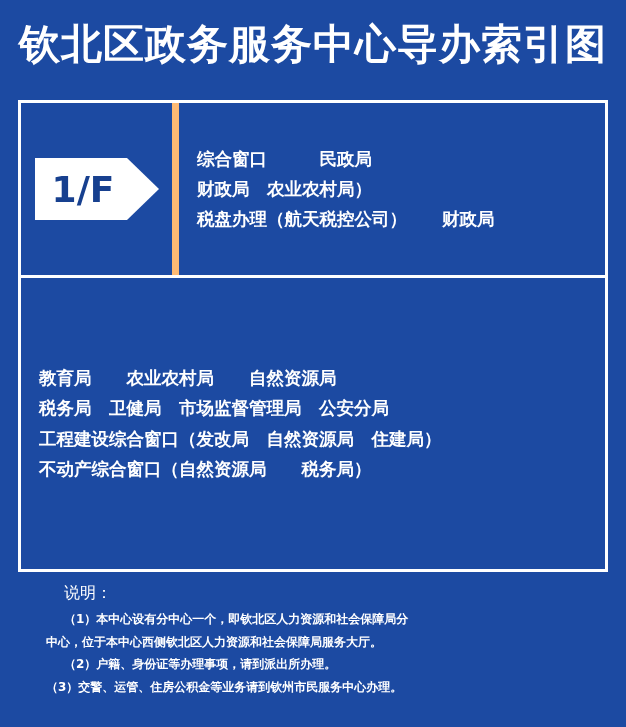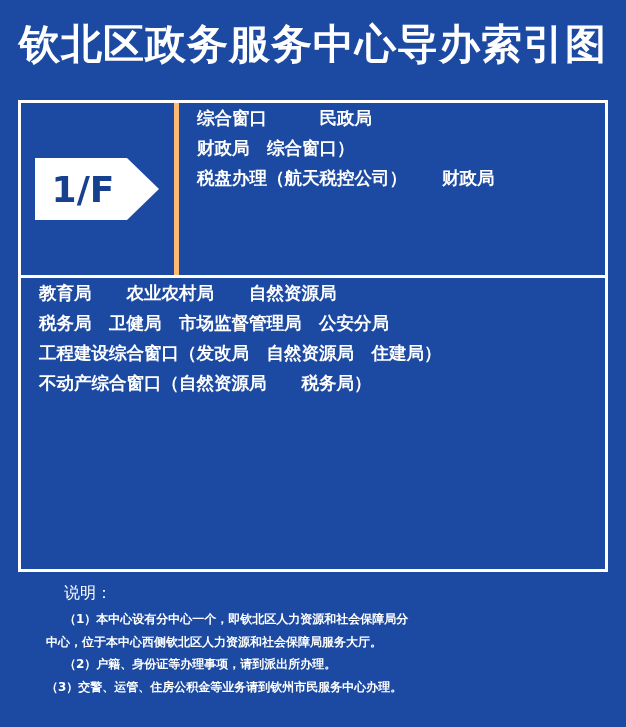--- a/index.html
+++ b/index.html
@@ -48,21 +48,21 @@
   .row-1f {
     height: 175px;
     border-bottom: 3px solid #ffffff;
   }
   .row-2f {
     height: 291px;
   }
   .floor-cell {
     width: 158px;
     flex: 0 0 158px;
-    border-right: 5px solid #fdba74;
+    border-right: 7px solid #fdba74;
     box-sizing: border-box;
     position: relative;
     display: flex;
     align-items: center;
     justify-content: flex-start;
   }
   .arrow {
     position: relative;
     margin-left: 14px;
     width: 124px;
@@ -98,21 +98,21 @@
     left: -14px;
     letter-spacing: 0px;
     font-family: "DejaVu Sans", "Liberation Sans", sans-serif;
   }
   .info-cell {
     flex: 1 1 auto;
     box-sizing: border-box;
     padding: 0 10px 0 18px;
     display: flex;
     flex-direction: column;
-    justify-content: flex-start;
+    justify-content: center;
   }
   .info-line {
     color: #ffffff;
     font-size: 17.5px;
     line-height: 1.72;
     white-space: nowrap;
     font-weight: bold;
   }
   .notes {
     position: absolute;
@@ -155,21 +155,21 @@
     <div class="row row-1f">
       <div class="floor-cell">
         <div class="arrow">
           <div class="arrow-body"></div>
           <div class="arrow-head"></div>
           <span class="arrow-label">1/F</span>
         </div>
       </div>
       <div class="info-cell">
         <div class="info-line">综合窗口　　　民政局</div>
-        <div class="info-line">财政局　综合窗口）</div>
+        <div class="info-line">财政局　农业农村局）</div>
         <div class="info-line">税盘办理（航天税控公司）　　财政局</div>
       </div>
     </div>
 
     <div class="row row-2f">
       <div class="info-cell">
         <div class="info-line">教育局　　农业农村局　　自然资源局</div>
         <div class="info-line">税务局　卫健局　市场监督管理局　公安分局</div>
         <div class="info-line">工程建设综合窗口（发改局　自然资源局　住建局）</div>
         <div class="info-line">不动产综合窗口（自然资源局　　税务局）</div>

